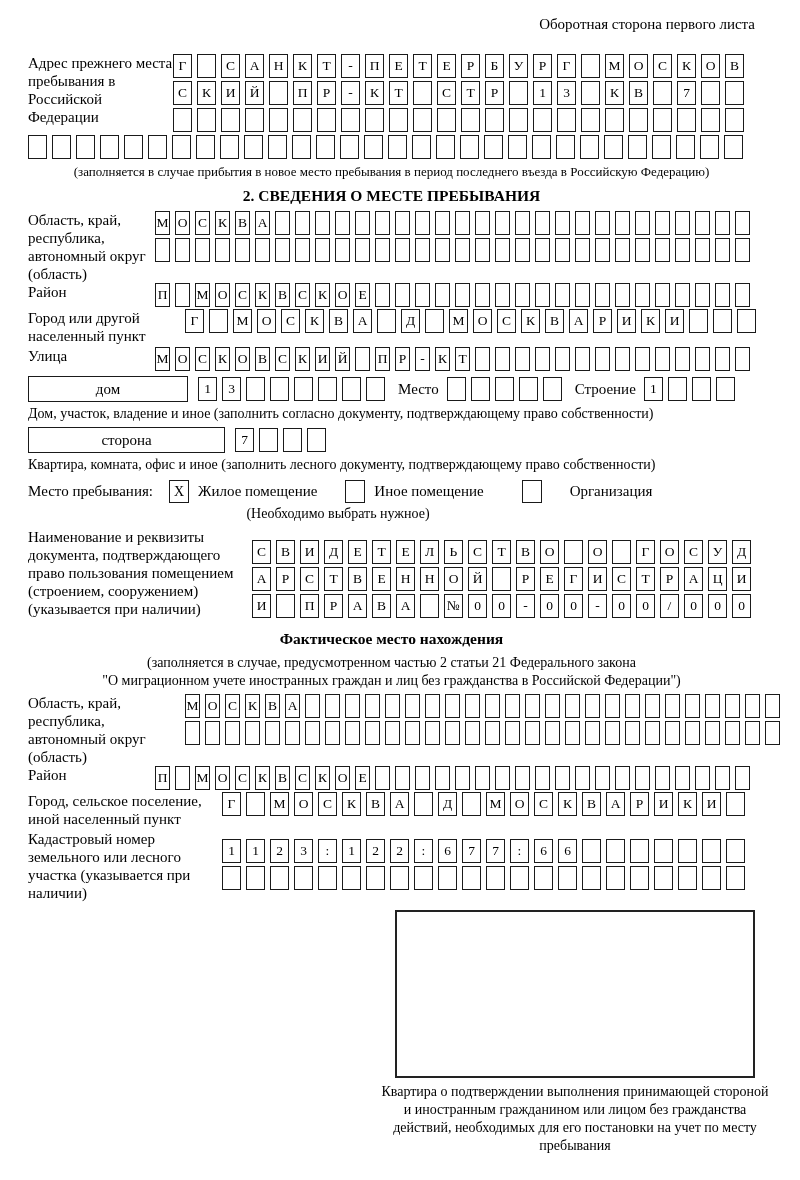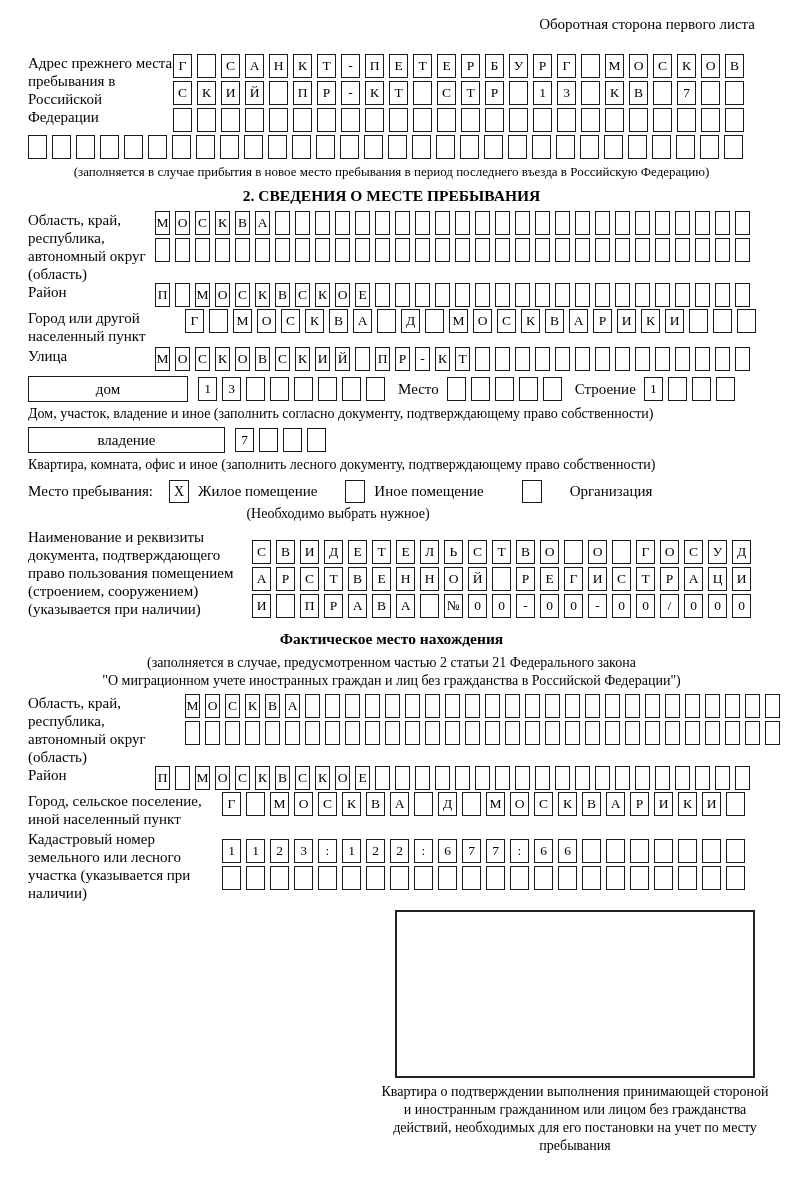--- a/index.html
+++ b/index.html
@@ -400,21 +400,21 @@
     <div class="cells">
         <span class="cell">1</span>
         <span class="cell"></span>
         <span class="cell"></span>
         <span class="cell"></span>
       </div>
   </div>
   <div class="foot-left">Дом, участок, владение и иное (заполнить согласно документу, подтверждающему право собственности)</div>
 
   <div class="house-row">
-    <div class="widebox apt-box">владение</div>
+    <div class="widebox apt-box">сторона</div>
     <div class="cells">
         <span class="cell">7</span>
         <span class="cell"></span>
         <span class="cell"></span>
         <span class="cell"></span>
       </div>
   </div>
   <div class="foot-left">Квартира, комната, офис и иное (заполнить лесного документу, подтверждающему право собственности)</div>
 
   <div class="stay-row">

